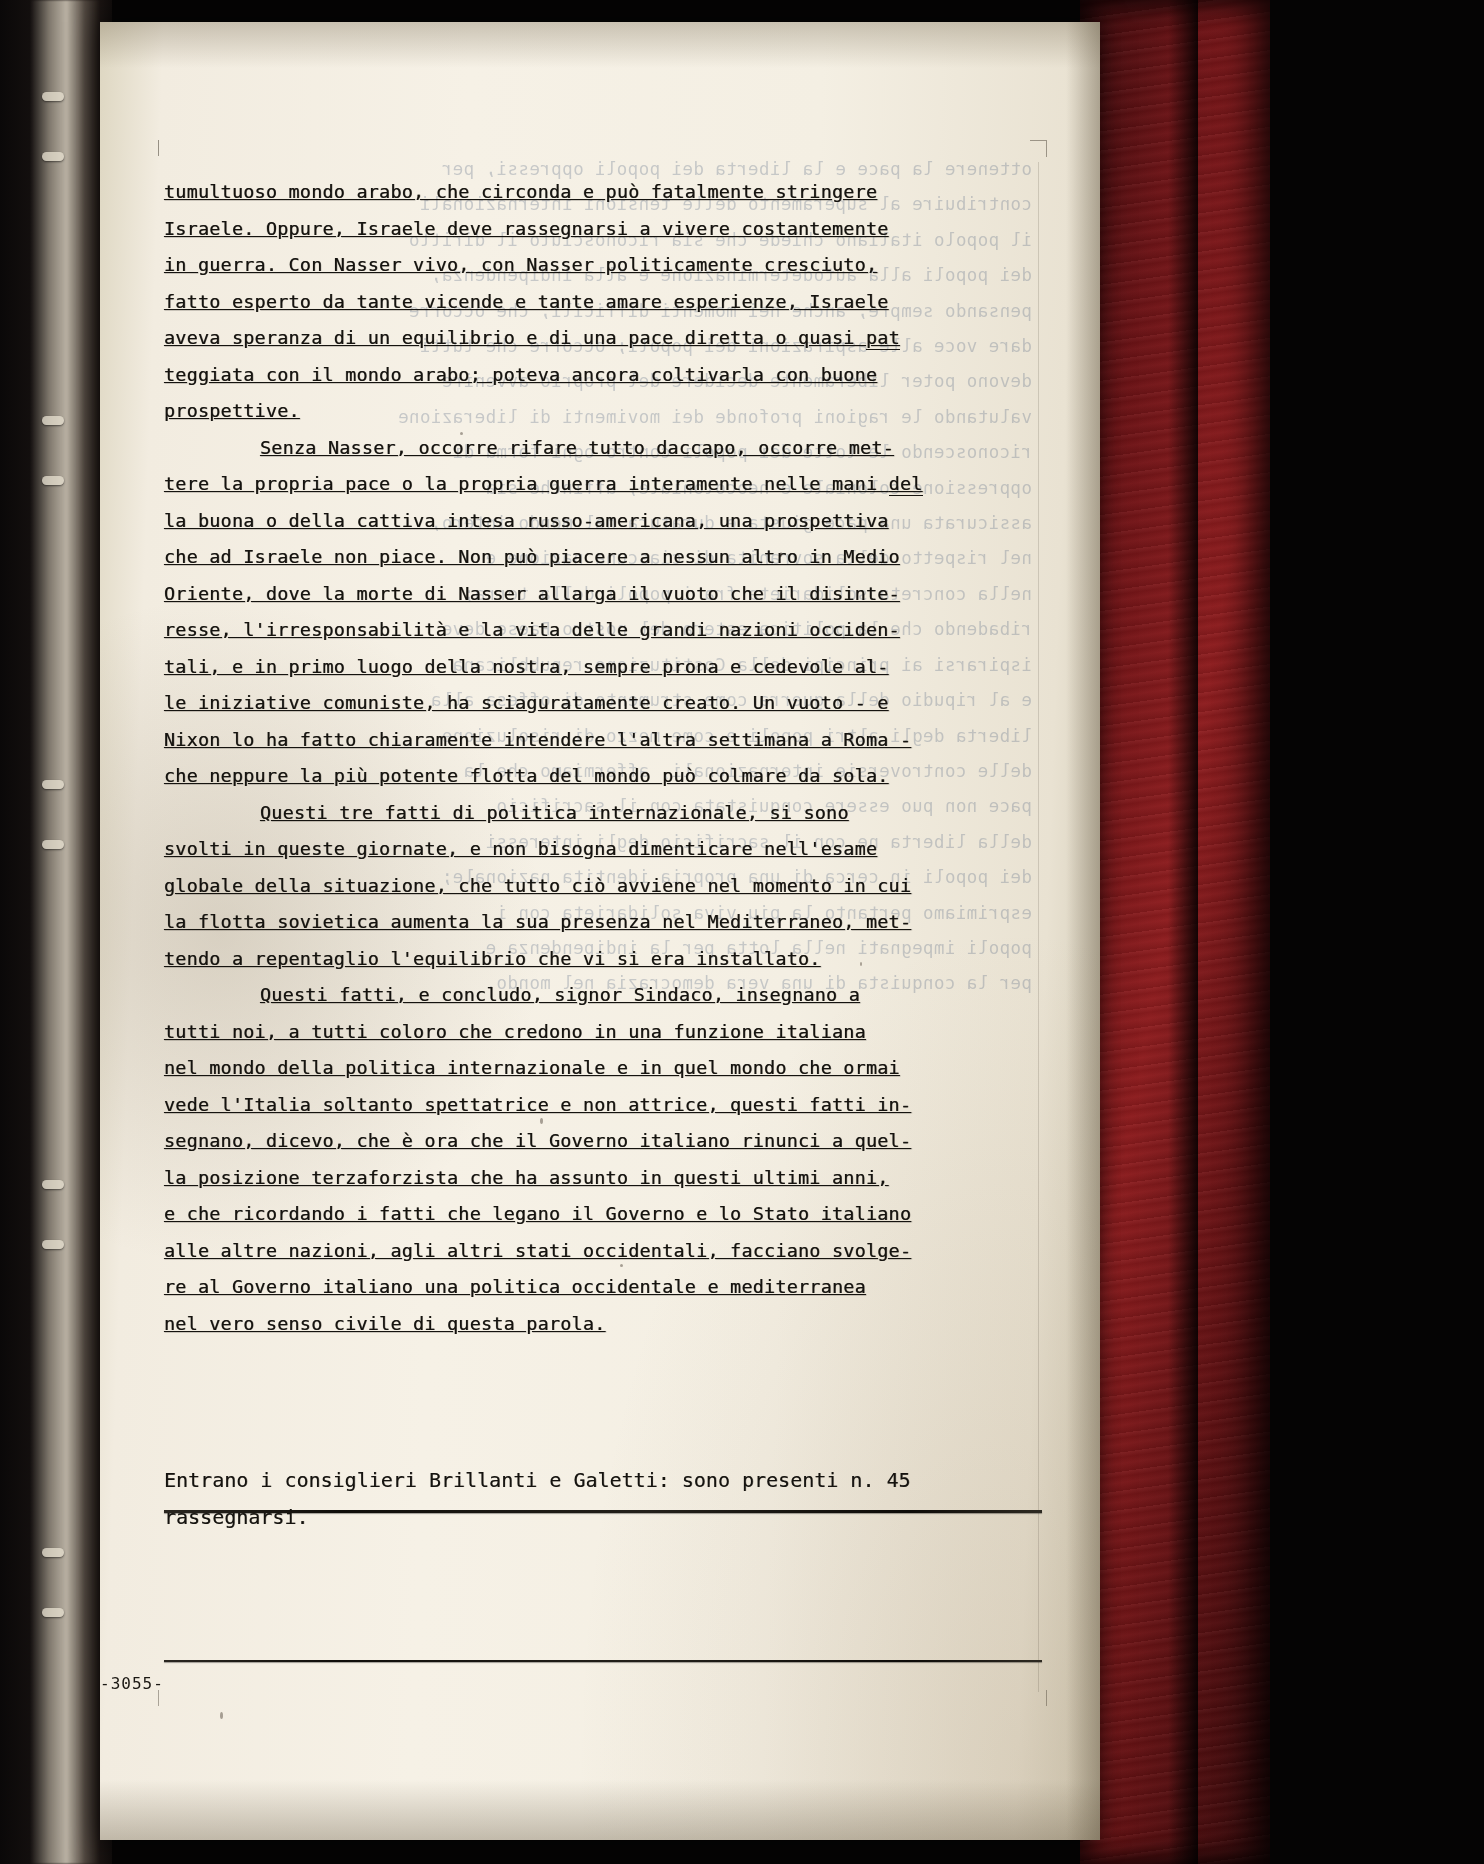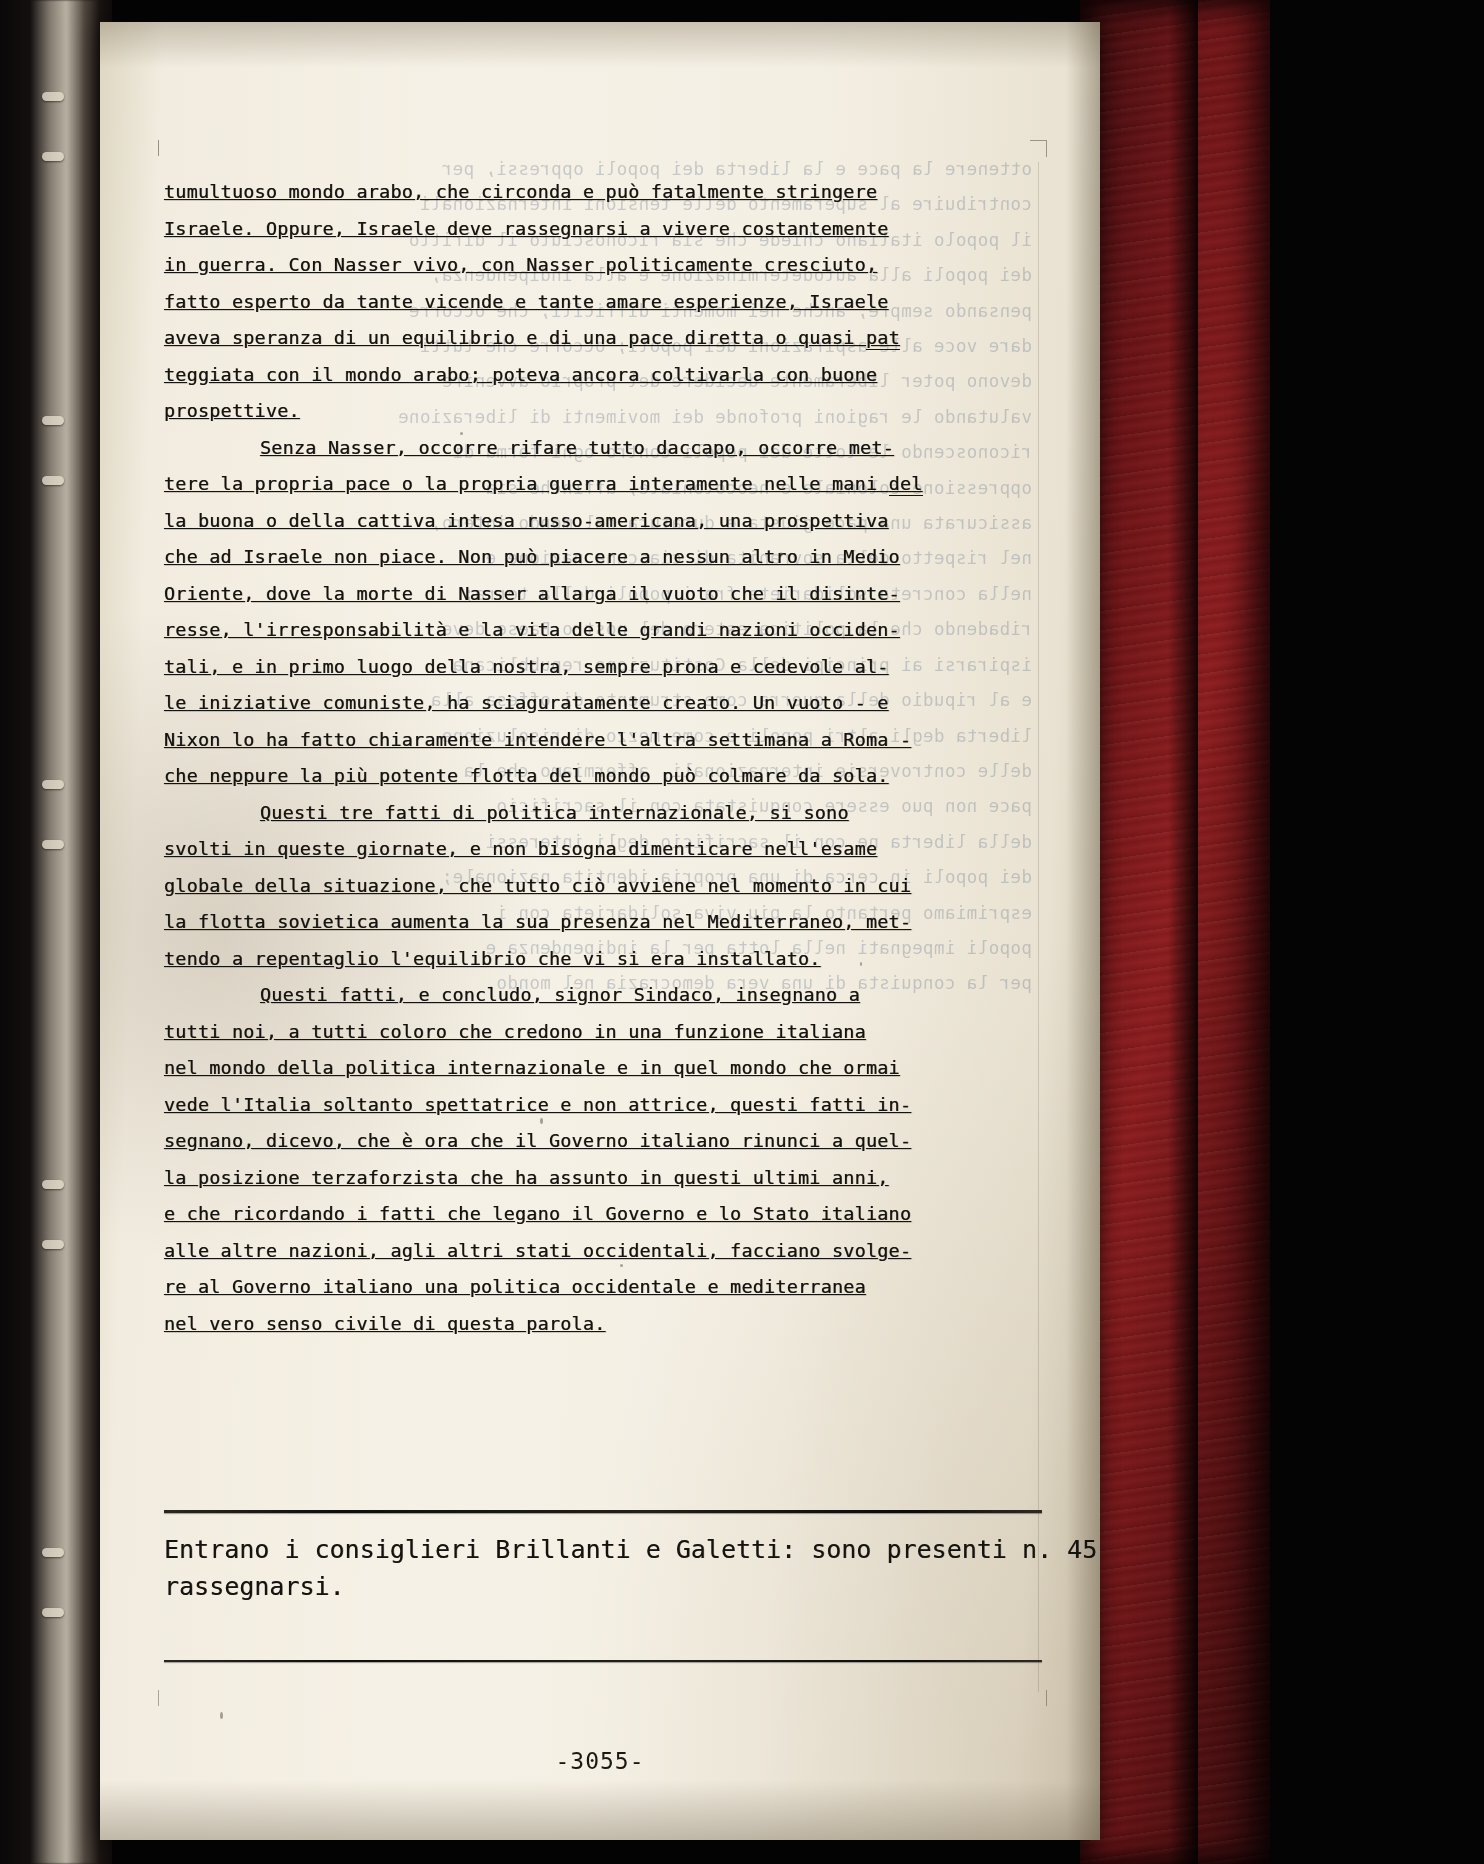--- a/index.html
+++ b/index.html
@@ -155,37 +155,36 @@
     height: 3px;
     background: linear-gradient(90deg, #2a2620, #100e0a 20%, #23201a 55%, #0d0b08 85%, #2e2a22);
     box-shadow: 0 1px 1px rgba(0,0,0,0.35);
   }
   .rule.r1 { top: 1488px; }
   .rule.r2 { top: 1638px; height: 2.4px; }
 
   .note {
     position: absolute;
     left: 64px;
-    top: 1510px;
+    top: 1440px;
     width: 900px;
     color: #15130f;
-    font-size: 25px;
+    font-size: 20px;
     line-height: 36.5px;
     white-space: pre;
     text-shadow: 0.45px 0.35px 0 rgba(25,22,18,0.5);
   }
 
   .folio {
     position: absolute;
-    top: 1726px;
+    top: 1652px;
     left: 0;
     width: 1000px;
-    text-align: center;
     color: #1b1813;
-    font-size: 23px;
+    font-size: 16px;
     letter-spacing: 1px;
   }
 
   
   .speck {
     position: absolute;
     background: rgba(70,60,48,0.45);
     border-radius: 50%;
   }
   .corner-tick {

